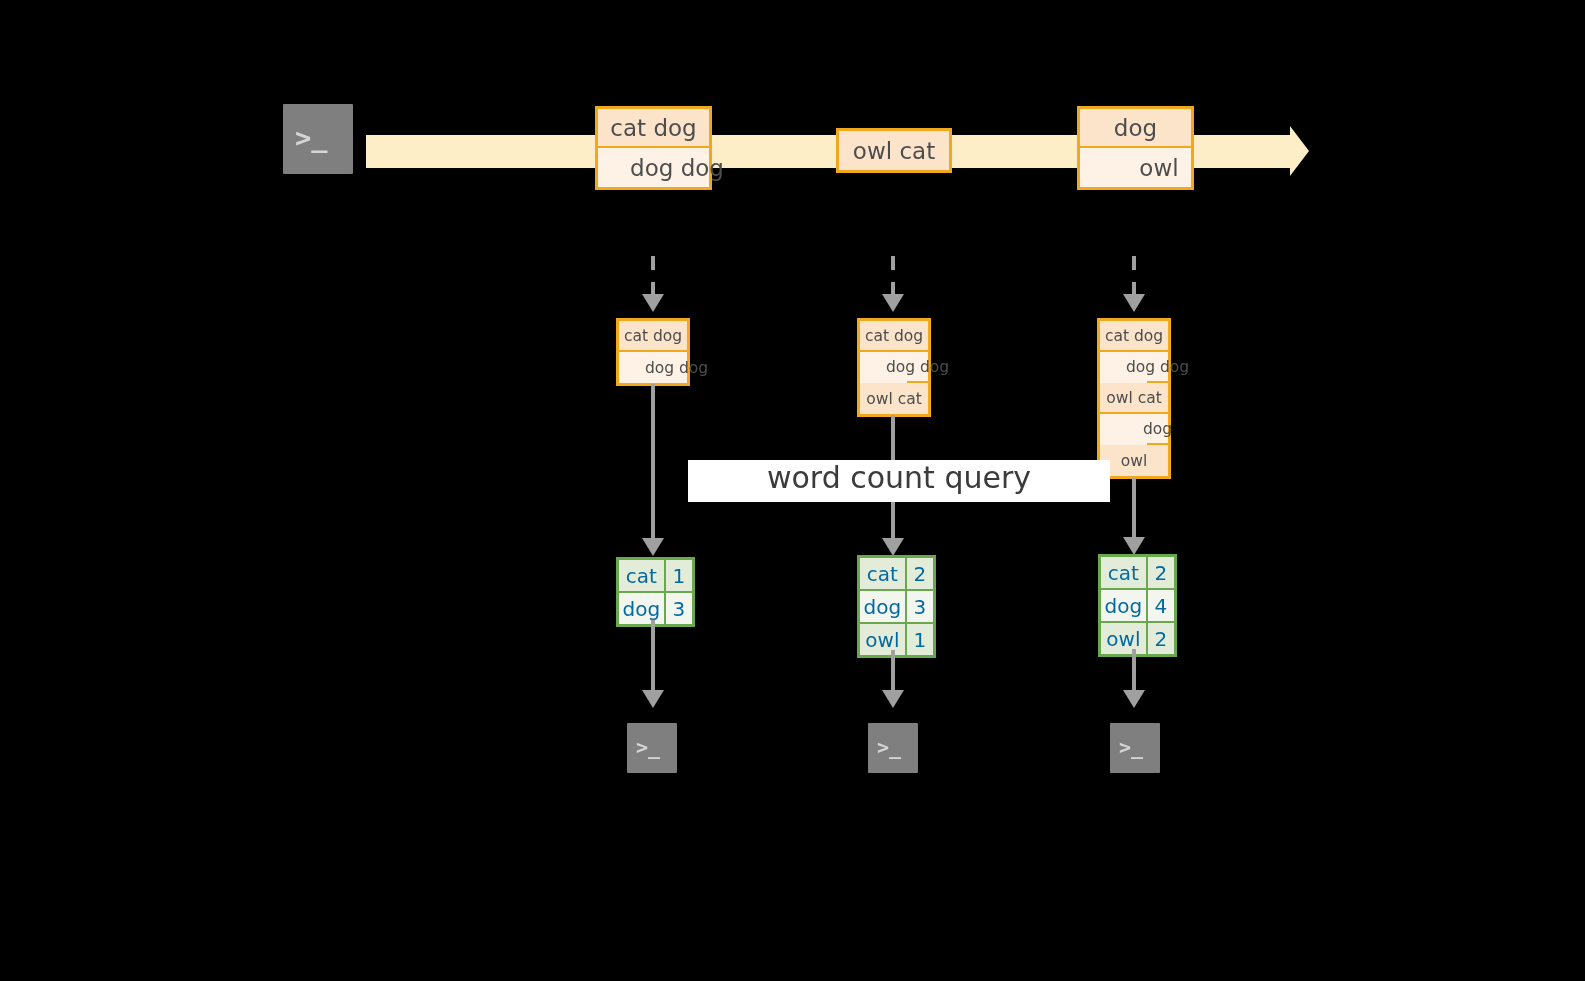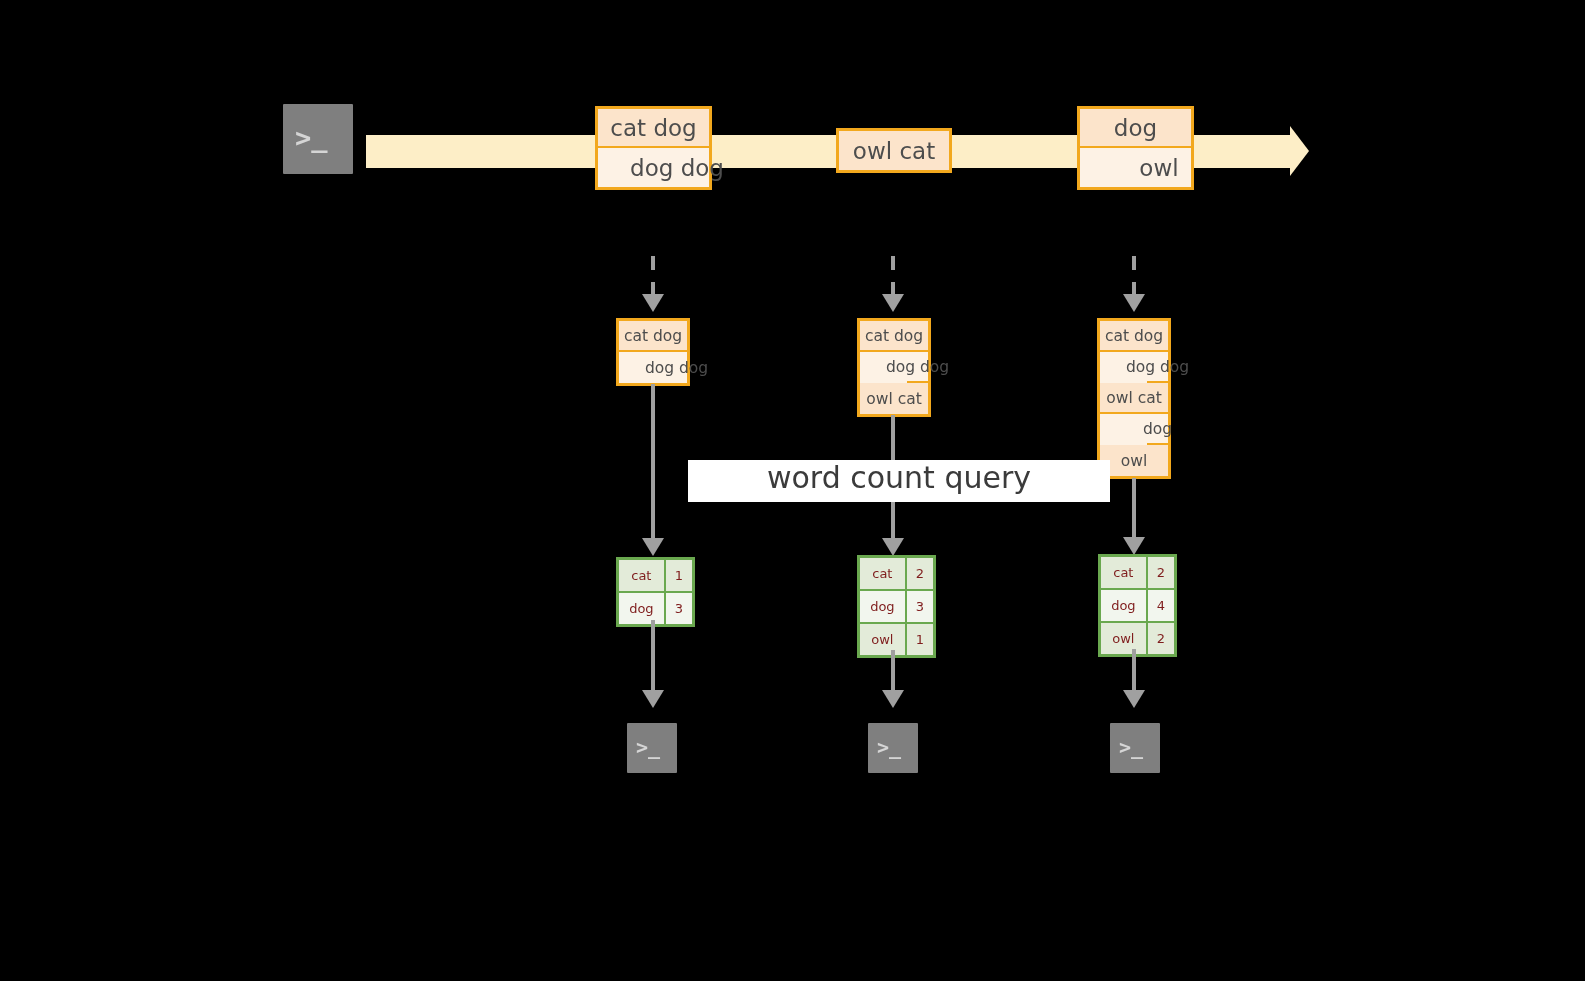--- a/index.html
+++ b/index.html
@@ -101,22 +101,22 @@
     display: flex;
     height: 31px;
     border-bottom: 2px solid #6aa84f;
   }
   .restable .trow:last-child { border-bottom: none; }
   .restable .tcell {
     box-sizing: border-box;
     display: flex;
     align-items: center;
     justify-content: center;
-    color: #7f1d1d;
-    font-size: 13px;
+    color: #0369a1;
+    font-size: 20px;
     white-space: nowrap;
   }
   .restable .tcell.word { width: 48px; border-right: 2px solid #6aa84f; }
   .restable .tcell.num  { width: 27px; }
   .restable .trow.dark  .tcell { background: #e3ebd9; }
   .restable .trow.light .tcell { background: #f2f6ee; }
 
   
   .gline {
     position: absolute;

